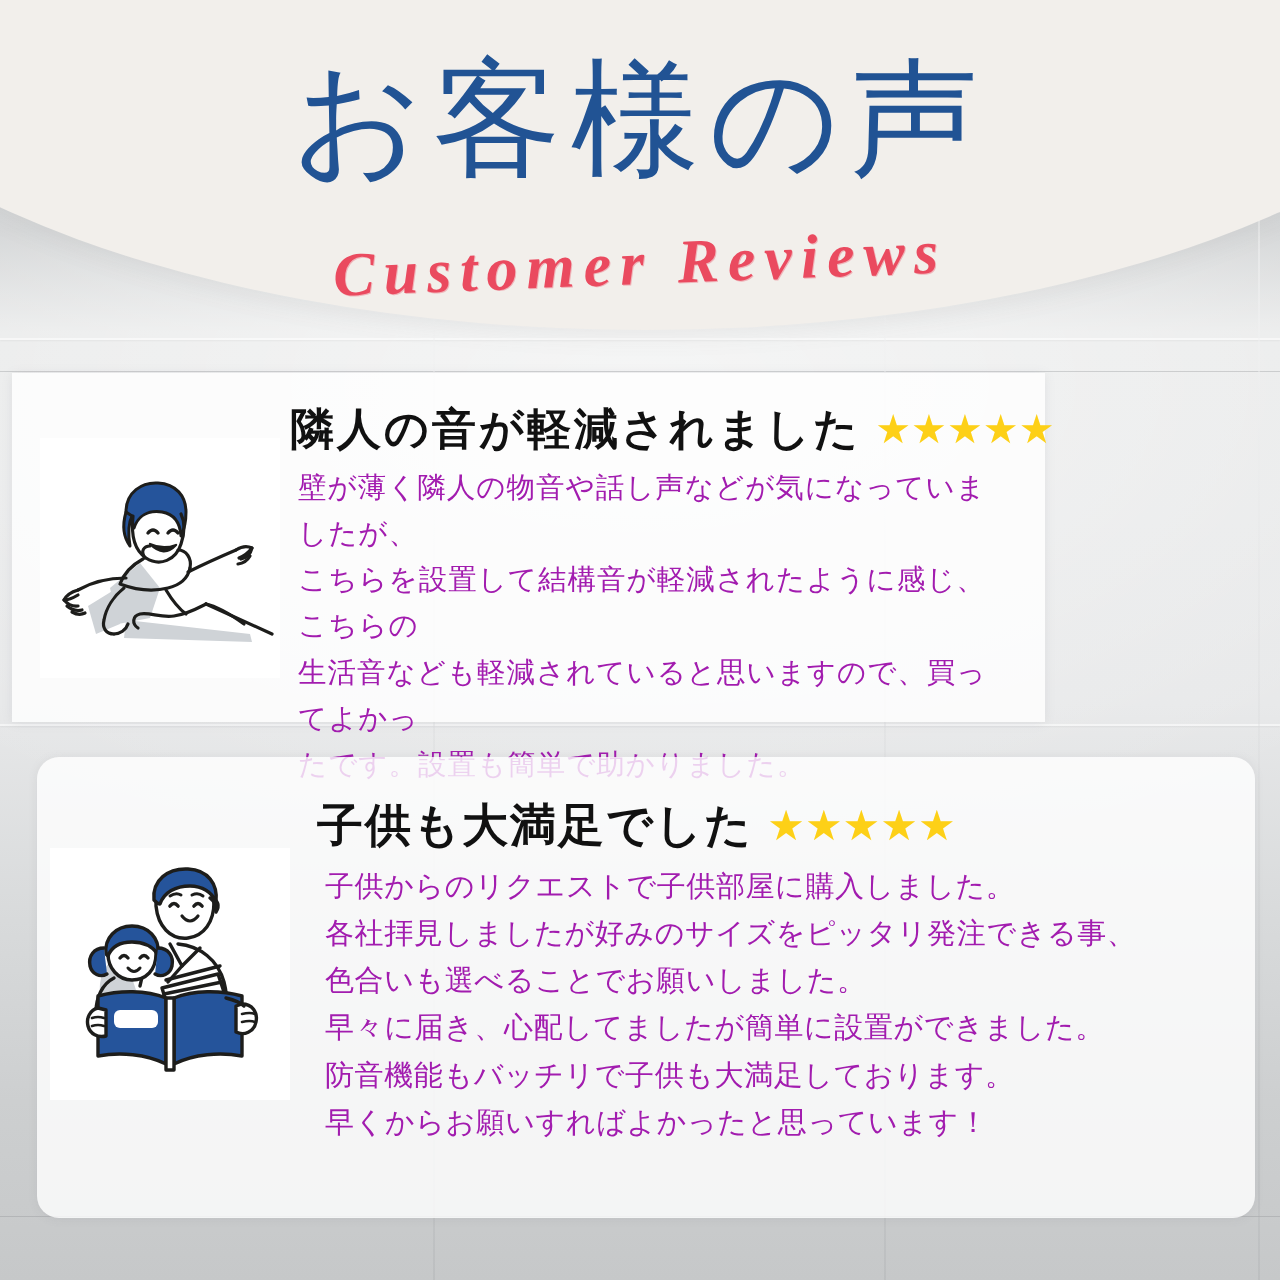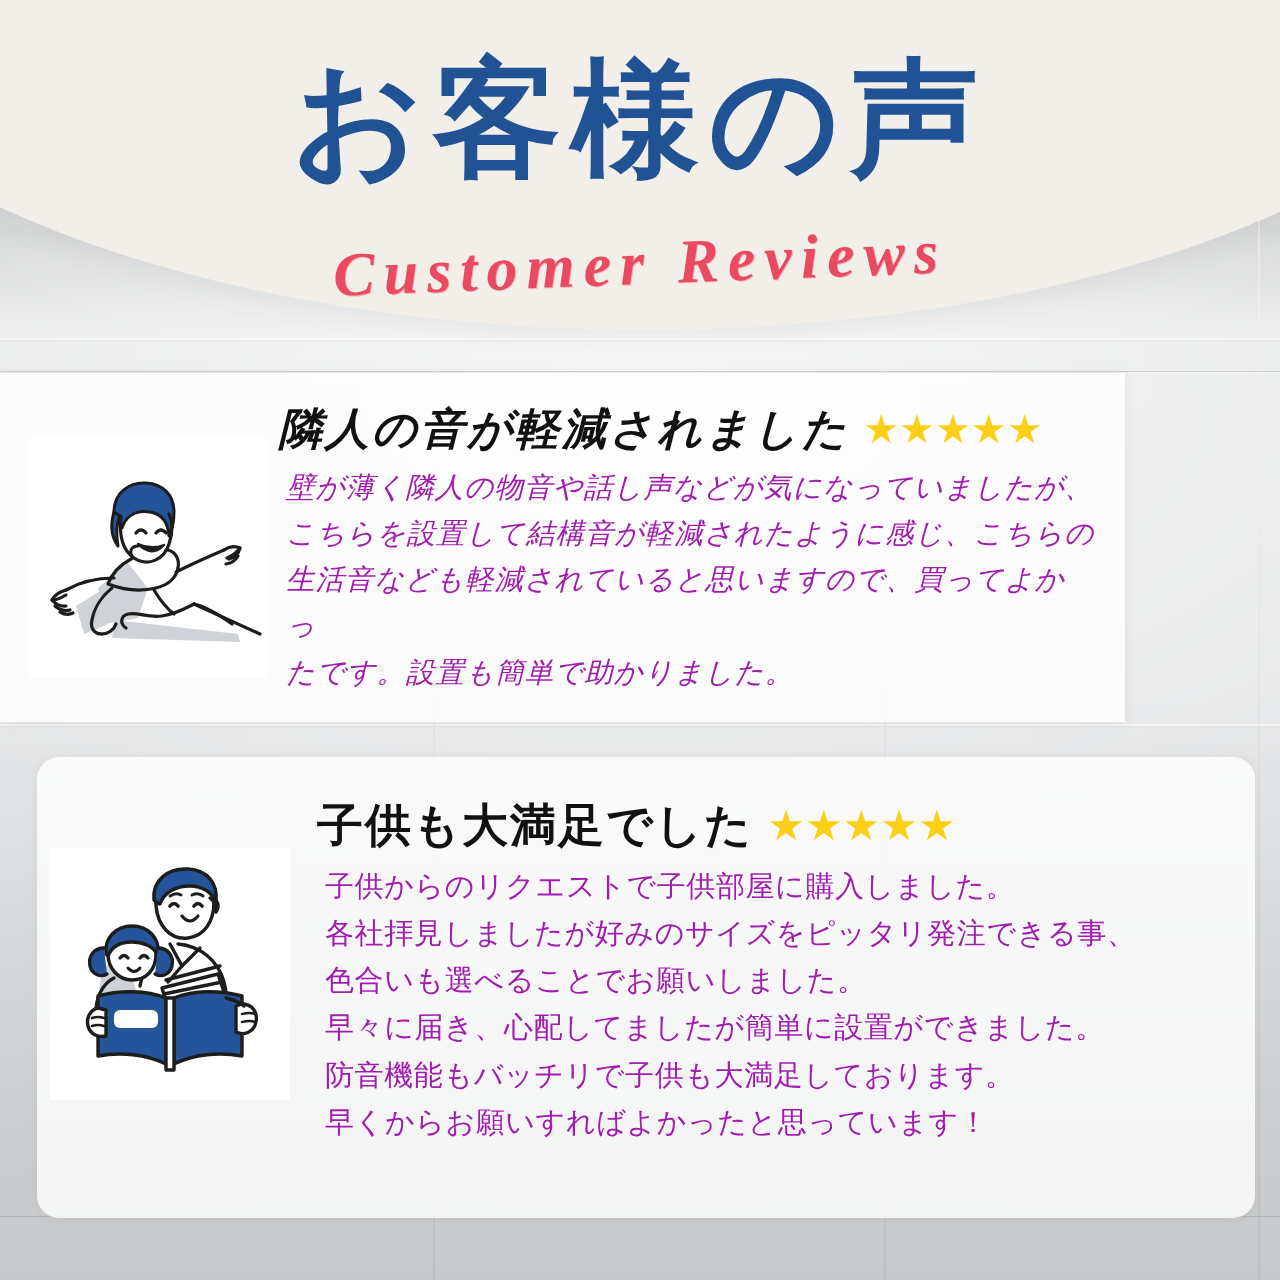--- a/index.html
+++ b/index.html
@@ -25,37 +25,37 @@
 
   
   .header-oval{
     position:absolute;left:-250px;top:-470px;width:1790px;height:800px;
     background:#f2efeb;border-radius:50%;
     box-shadow:0 4px 26px rgba(120,120,120,.10);
   }
   .header{position:absolute;left:0;top:0;width:1280px;height:340px;}
   .main-title{
     position:absolute;left:0;right:0;top:52px;text-align:center;
-    color:#215394;font-weight:700;font-size:128px;letter-spacing:10px;
+    color:#215394;font-weight:400;font-size:128px;letter-spacing:10px;
     line-height:1.05;white-space:nowrap;
     font-family:"Liberation Sans","DejaVu Sans",sans-serif;
   }
   .sub-title{
     position:absolute;left:0;right:0;top:228px;text-align:center;
     color:#ea4a5f;font-size:62px;font-style:italic;font-weight:700;
     letter-spacing:9px;white-space:nowrap;
     font-family:"Liberation Serif","DejaVu Serif",serif;
     transform:rotate(-2.2deg);
     text-shadow:1px 1px 0 rgba(234,74,95,.35);
   }
 
   
   .card{position:absolute;background:rgba(255,255,255,.80);
     box-shadow:0 1px 10px rgba(120,125,130,.12);}
-  #card-1{left:0px;top:373px;width:1125px;height:349px;font-style:italic;}
+  #card-1{left:12px;top:373px;width:1033px;height:349px;}
   #card-2{left:37px;top:757px;width:1218px;height:461px;border-radius:22px;}
 
   .card-photo{position:absolute;background:#fff;overflow:hidden;}
   #photo-1{left:28px;top:65px;width:240px;height:240px;}
   #photo-2{left:13px;top:91px;width:240px;height:252px;}
   .card-photo svg{display:block;width:100%;height:100%;}
 
   .card-body{position:absolute;}
   #body-1{left:278px;top:28px;right:22px;}
   #body-2{left:280px;top:40px;right:18px;}

